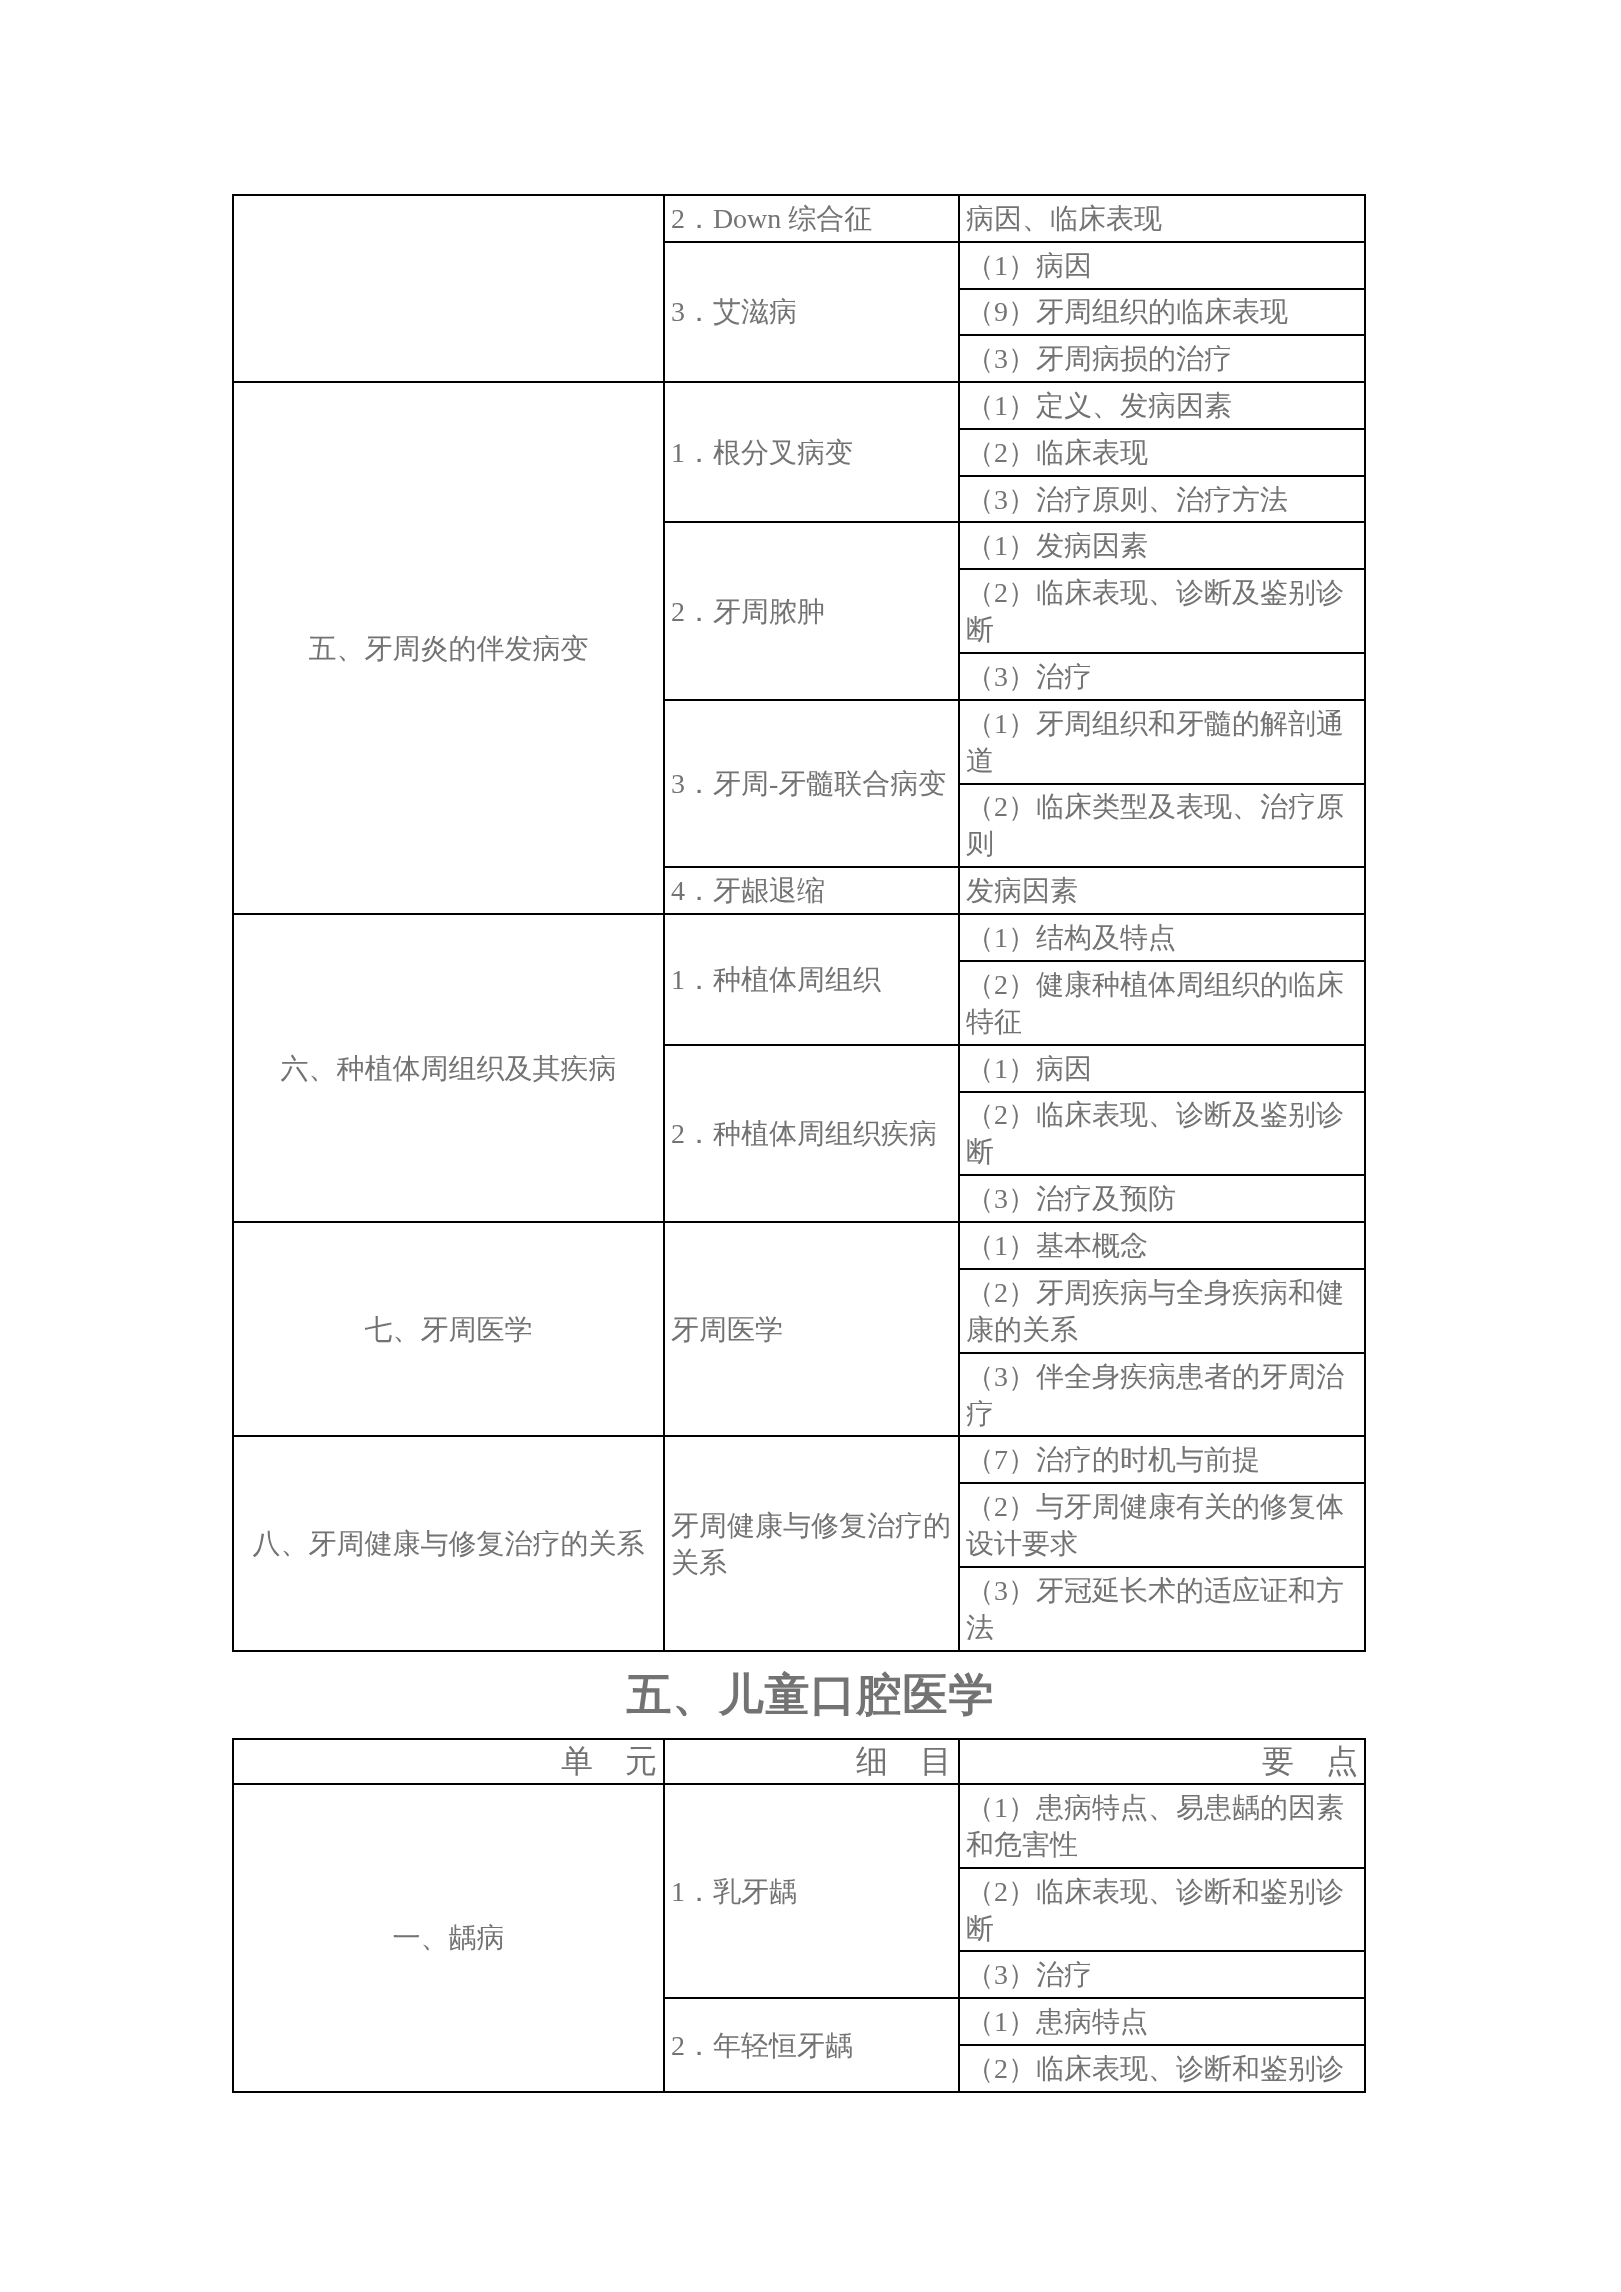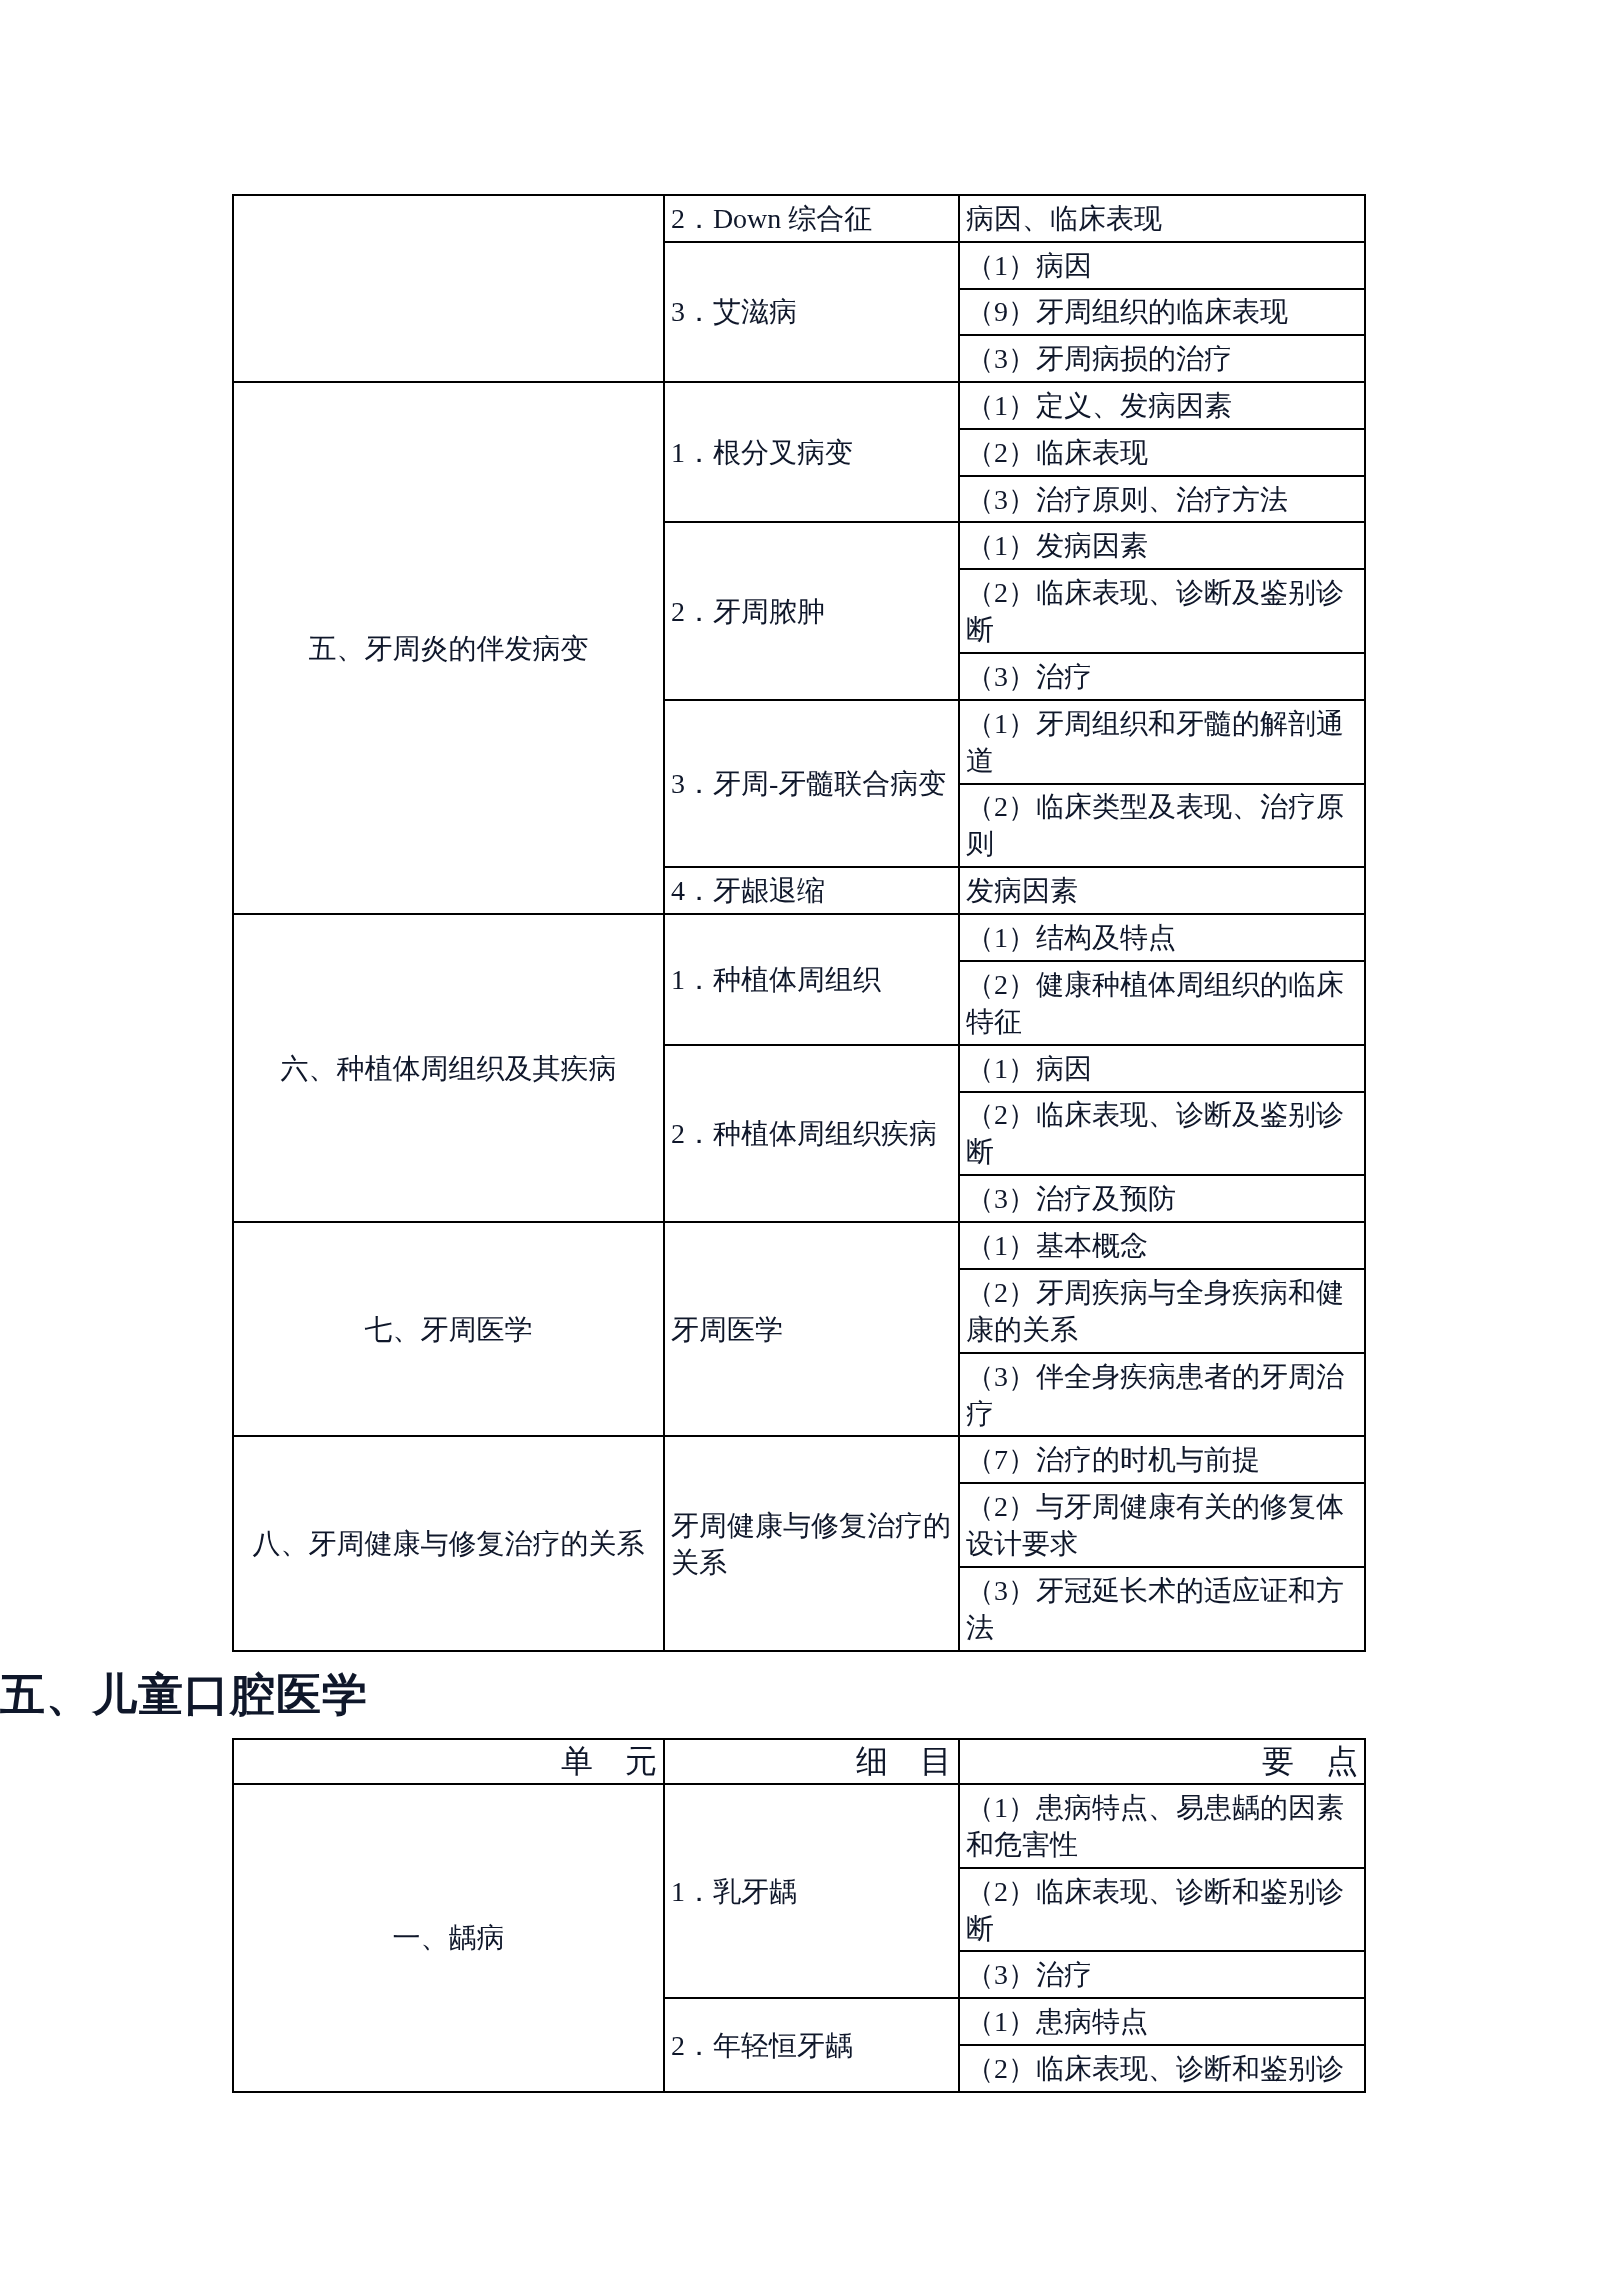--- a/index.html
+++ b/index.html
@@ -1,21 +1,21 @@
 <!DOCTYPE html>
 <html><head>
 <meta charset="utf-8">
 <style>
   html, body { margin: 0; padding: 0; background: #ffffff; }
   .page {
     position: relative;
     width: 1621px;
     height: 2293px;
     background: #ffffff;
-    color: #0f172a;
+    color: #737373;
     font-family: "Liberation Serif", "DejaVu Serif", serif;
     box-sizing: border-box;
     padding-top: 194px;
     overflow: hidden;
   }
   table.grid {
     border-collapse: collapse;
     table-layout: fixed;
     margin-left: 232px;
     border: 2.9px solid #000;
@@ -35,20 +35,21 @@
     font-weight: normal;
     text-align: right;
     font-size: 32px;
     height: 43px;
     padding: 2.9px 5.9px;
   }
   td.unit-cell   { padding-left: 11.8px; text-align: center; }
   td.detail-cell { padding-left: 12.7px; }
   td.point-cell  { padding-left: 9.8px; }
   h1.section-heading {
+    text-align: center;
     font-size: 45px;
     line-height: 57px;
     font-weight: bold;
     margin: 15.7px 0 13.7px 0;
     letter-spacing: 1px;
   }
   .page-number {
     text-align: center;
     font-size: 27.4px;
     margin-top: 74px;

